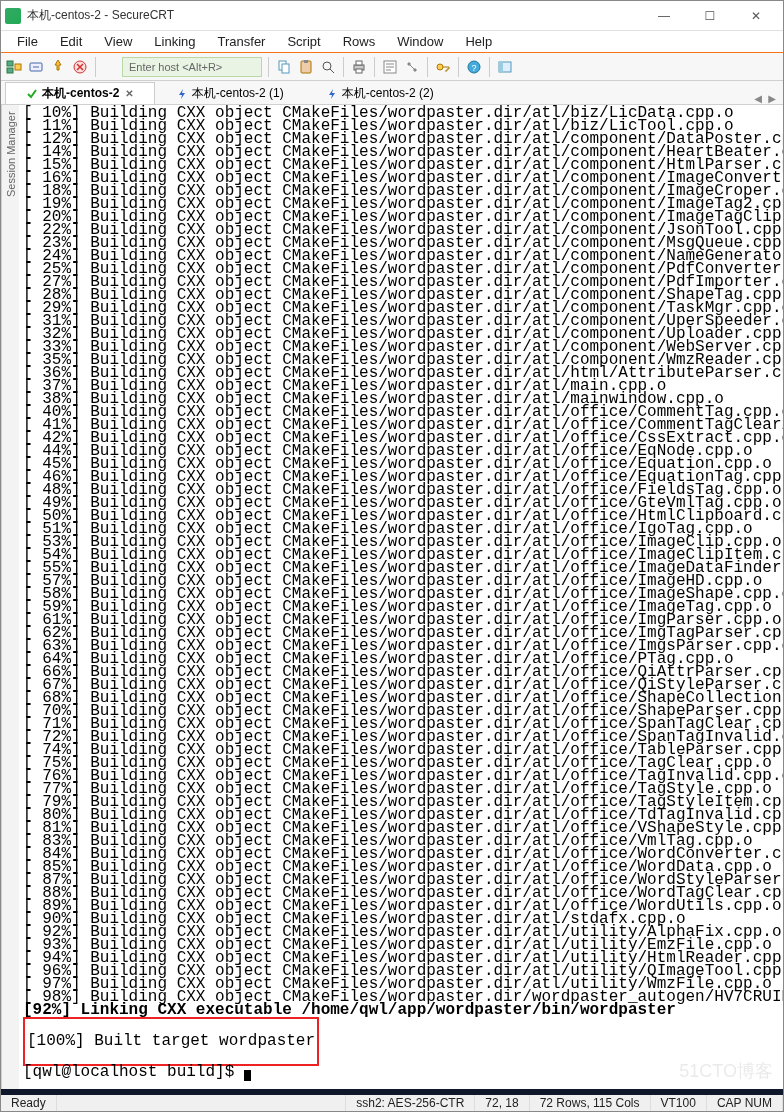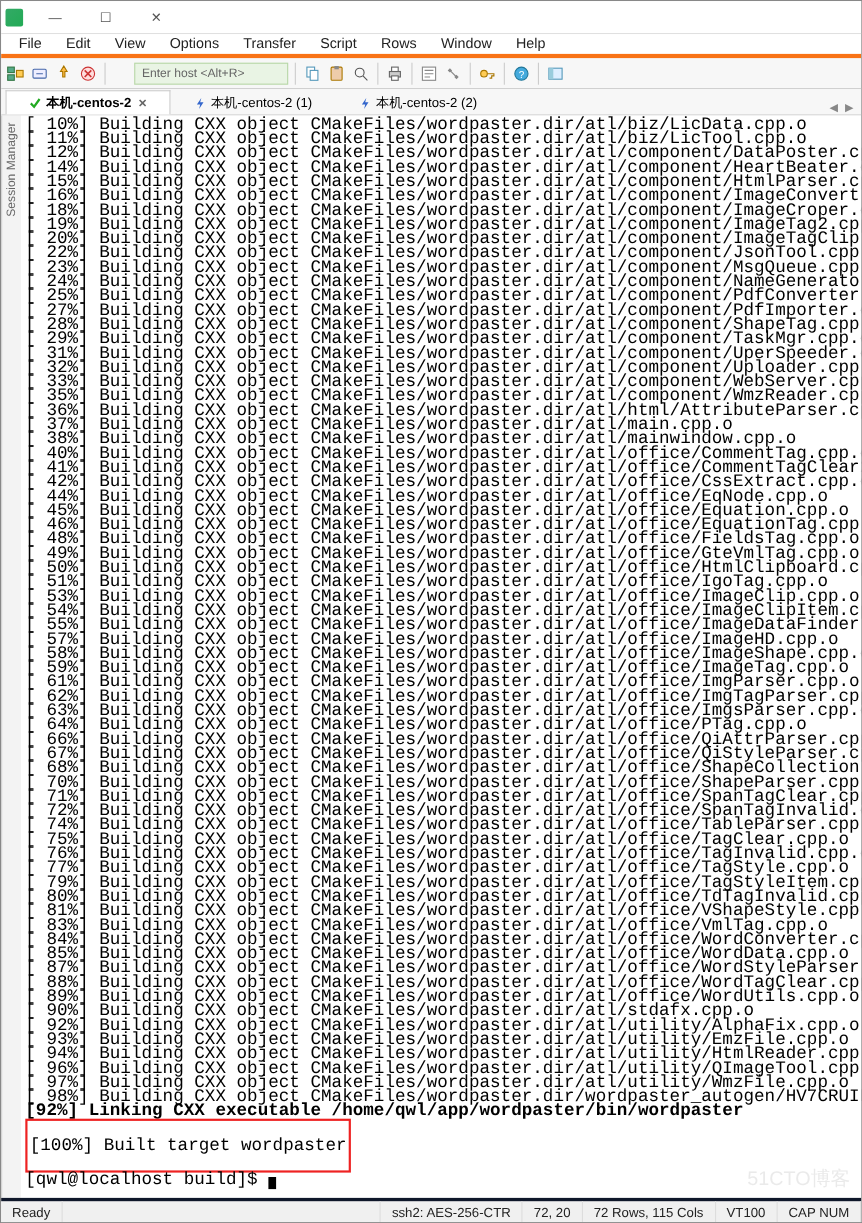--- a/index.html
+++ b/index.html
@@ -1,59 +1,60 @@
 <!DOCTYPE html>
 <html><head>
 <meta charset="utf-8">
 <style>
 * { margin: 0; padding: 0; box-sizing: border-box; }
 body { font-family: "Segoe UI", Tahoma, sans-serif; font-size: 12px; background: #f0f0f0; width: 784px; height: 1112px; overflow: hidden; border: 1px solid #888; position: relative; }
 .titlebar { background: #fff; height: 30px; display: flex; align-items: center; padding: 0 4px; border-bottom: 1px solid #e0e0e0; }
 .titlebar .app-icon { width: 16px; height: 16px; background: linear-gradient(135deg,#3a6,#2a5); border-radius:2px; margin-right: 6px; }
 .titlebar .title { flex: 1; font-size: 12px; color: #333; }
 .titlebar .win-btn { width: 46px; height: 30px; display: flex; align-items: center; justify-content: center; color: #555; }
-.menubar { background: #fff; height: 22px; display: flex; align-items: flex-end; padding: 0 6px; gap: 2px; border-bottom: 4px solid #f97316; }
+.menubar { background: #fff; height: 22px; display: flex; align-items: center; padding: 0 6px; gap: 2px; border-bottom: 1px solid #f97316; }
 .menubar .mi { padding: 2px 10px; font-size: 13px; color: #222; }
 .toolbar { background: #f7f7f7; height: 28px; display: flex; align-items: center; padding: 0 4px; gap: 4px; border-bottom: 1px solid #d0d0d0; }
 .tbicon { width: 18px; height: 18px; display:flex; align-items:center; justify-content:center; }
 .tbicon svg { width: 16px; height: 16px; }
 .tbsep { width: 1px; height: 20px; background: #ccc; margin: 0 2px; }
 .hostbox { background: #e9f4e4; border: 1px solid #b8d8a8; height: 20px; width: 140px; padding: 0 6px; font-size: 11px; color: #666; display:flex; align-items:center;margin-left:20px; }
 .tabs { background: #f7f7f7; height: 24px; display: flex; align-items: flex-end; padding: 0 4px; border-bottom: 1px solid #d0d0d0; }
 .tab { height: 22px; padding: 0 20px; display: flex; align-items: center; gap: 4px; font-size: 12px; border: 1px solid transparent; border-bottom: none; }
 .tab.active { background: #fff; border-color: #ccc; color: #000; font-weight: bold; }
 .tab .ti { width: 12px; height: 12px; display:flex; align-items:center; justify-content:center; }
 .tab .closex { font-size: 10px; color: #666; margin-left: 2px; }
 .tabs .spacer { flex: 1; }
 .body { display: flex; height: calc(100% - 30px - 22px - 28px - 24px - 22px); }
 .sidebar { width: 18px; background: #f3f3f3; border-right: 1px solid #d0d0d0; writing-mode: vertical-rl; transform: rotate(180deg); font-size: 11px; color: #666; display: flex; align-items: center; justify-content: flex-end; padding: 6px 2px; }
 .terminal { flex: 1; background: #fff; font-family: "Courier New", monospace; font-size: 16px; line-height: 13px; color: #000; padding: 2px 4px; white-space: pre; overflow: hidden; position: relative; }
 .terminal .redbox { border: 2px solid #e22; padding: 16px 2px; display: inline-block; }
 .terminal .cursor { display:inline-block; width:7px; height:11px; background:#000; vertical-align:text-bottom; }
-.statusbar { position:absolute; bottom:0; left:0; right:0; height: 22px; background: #f0f0f0; border-top: 3px solid #0f172a; display: flex; align-items: center; font-size: 12px; color: #222; }
+.statusbar { position:absolute; bottom:0; left:0; right:0; height: 22px; background: #f0f0f0; border-top: 6px solid #0f172a; display: flex; align-items: center; font-size: 12px; color: #222; }
 .statusbar .cell { padding: 0 10px; border-right: 1px solid #ddd; height: 100%; display: flex; align-items: center; }
 .statusbar .flex { flex: 1; }
 .watermark { position:absolute; right:10px; bottom:28px; font-size:18px; color:#ddd; opacity:.6; pointer-events:none; }
 .navarr { width:14px; text-align:center; color:#888; font-size:10px; }
 </style>
 </head>
 <body>
 
 <div class="titlebar">
   <div class="app-icon"></div>
+  <div class="title">本机-centos-2 - SecureCRT</div>
   <div class="win-btn">—</div>
   <div class="win-btn">☐</div>
   <div class="win-btn">✕</div>
 </div>
 
 <div class="menubar">
   <div class="mi">File</div>
   <div class="mi">Edit</div>
   <div class="mi">View</div>
-  <div class="mi">Options</div>
+  <div class="mi">Linking</div>
   <div class="mi">Transfer</div>
   <div class="mi">Script</div>
   <div class="mi">Rows</div>
   <div class="mi">Window</div>
   <div class="mi">Help</div>
 </div>
 
 <div class="toolbar">
   <span class="tbicon">
       <svg viewBox="0 0 16 16">
@@ -250,17 +251,17 @@
 <span class="redbox">[100%] Built target wordpaster</span>
 [qwl@localhost build]$ <span class="cursor"></span></div>
 </div>
 
 <div class="watermark">51CTO博客</div>
 
 <div class="statusbar">
   <div class="cell">Ready</div>
   <div class="cell flex"></div>
   <div class="cell">ssh2: AES-256-CTR</div>
-  <div class="cell">72,  20</div>
+  <div class="cell">72,  18</div>
   <div class="cell">72 Rows, 115 Cols</div>
   <div class="cell">VT100</div>
   <div class="cell">CAP  NUM</div>
 </div>
 
 </body></html>

